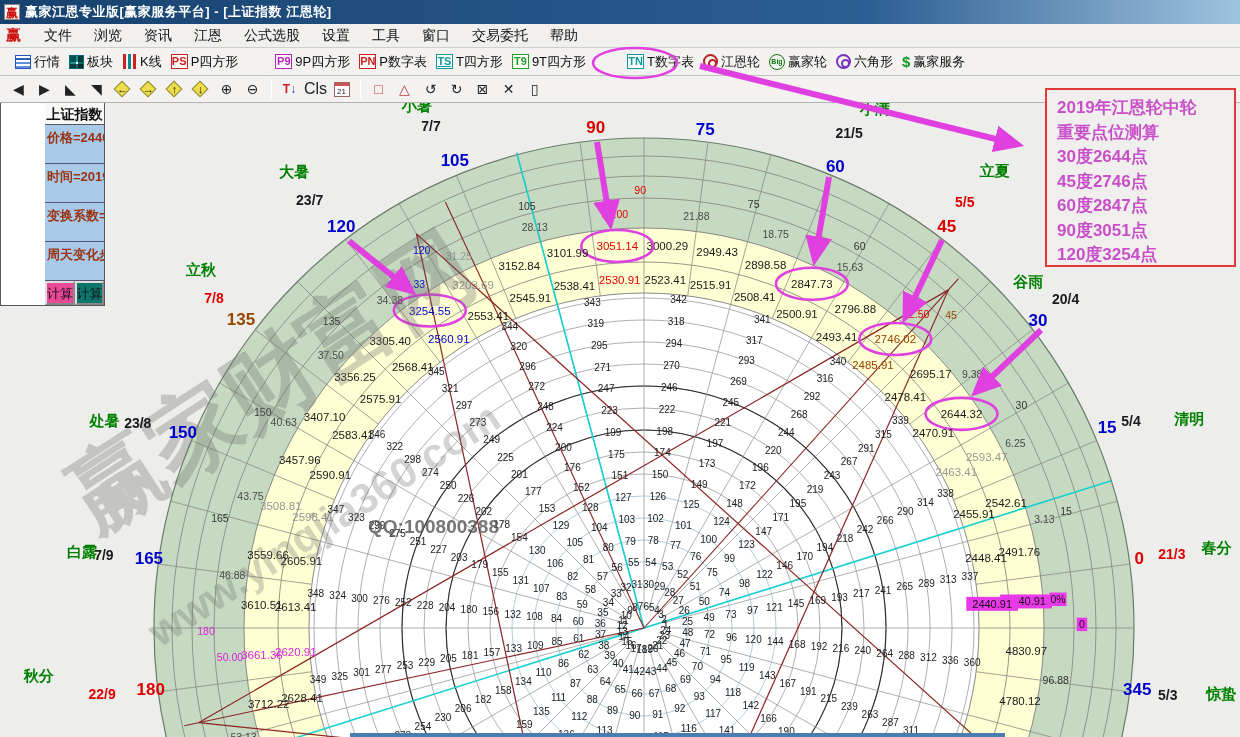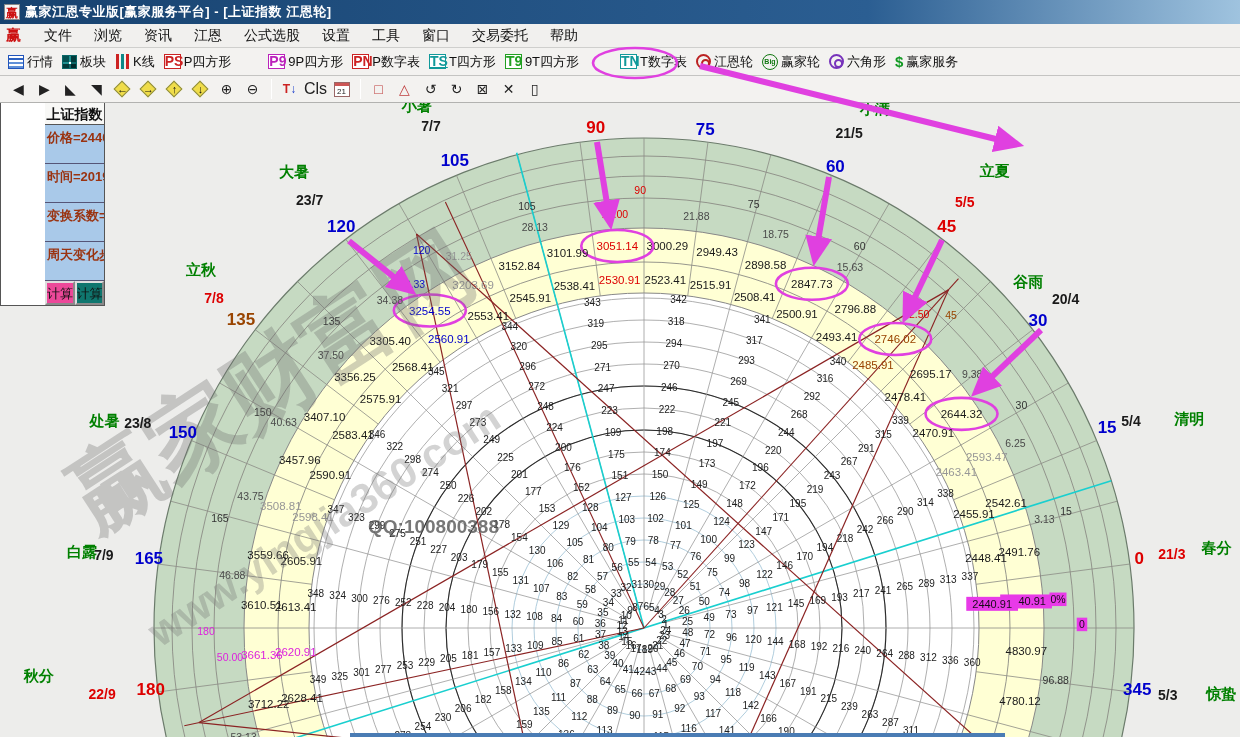--- a/index.html
+++ b/index.html
@@ -15,24 +15,24 @@
   .titlebar .title-text { color:#FFFFFF; font-size:13px; font-weight:bold; letter-spacing:.5px; }
 
   
   .menubar { height:24px; background:#F1F0EE; border-bottom:1px solid #CFCFCD;
     display:flex; align-items:center; font-size:14px; color:#111; }
   .menubar .app-logo { color:#CC1111; font-weight:bold; font-size:15px; margin:0 12px 0 6px; }
   .menubar .menu-item { padding:0 11px; cursor:default; }
 
   
   .toolbar1 { height:28px; background:#F3F2F0; border-bottom:1px solid #C4C4C2;
-    display:flex; align-items:center; font-size:13px; color:#111; padding-left:8px; }
+    display:flex; align-items:center; font-size:13px; color:#111; padding-left:15px; }
   .tb1-item { display:flex; align-items:center; margin-right:9px; cursor:default; }
   .tb1-item .ico { margin-right:3px; display:inline-flex; align-items:center; justify-content:center; }
-  .badge-ico { width:17px; height:15px; font-size:14px; font-weight:bold; line-height:13px;
+  .badge-ico { width:17px; height:15px; font-size:11px; font-weight:bold; line-height:13px;
     text-align:center; border:1px solid; background:#fff; }
   .grid-ico { width:16px; height:14px; border:1px solid #2255BB;
     background:linear-gradient(#fff 0 2px,#2E62C0 2px 4px,#fff 4px 6px,#6090D8 6px 8px,#fff 8px 10px,#6090D8 10px 12px,#fff 12px); }
   .blocks-ico { width:15px; height:14px;
     background:linear-gradient(90deg,#1E9090 0 6px,#fff 6px 8px,#0A6868 8px 14px),
                linear-gradient(#1E9090 0 6px,#fff 6px 8px,#0A6868 8px 14px); background-blend-mode:multiply; border:1px solid #0A6868;}
   .kline-ico { width:15px; height:15px;
     background:linear-gradient(90deg,transparent 0 1px,#CC2222 1px 4px,transparent 4px 6px,#0D8888 6px 9px,transparent 9px 11px,#CC2222 11px 14px,transparent 14px); }
   .target-ico { width:15px; height:15px; border-radius:50%; border:2px solid; position:relative; }
   .target-ico::after { content:""; position:absolute; left:3px; top:3px; width:5px; height:5px; border-radius:50%; border:2px solid; border-color:inherit; }
@@ -768,20 +768,29 @@
           <div class="info-row">变换系数=1.00000</div>
           <div class="info-row">周天变化步长=1</div>
         </div>
       <div class="info-btns" id="info-btns">
           <div class="info-btn active">计算阻力</div>
           <div class="info-btn">计算支撑</div>
         </div>
     </div>
   </div>
 
+  <div class="red-box" id="red-box">
+      <div class="ann-line">2019年江恩轮中轮</div>
+      <div class="ann-line">重要点位测算</div>
+      <div class="ann-line">30度2644点</div>
+      <div class="ann-line">45度2746点</div>
+      <div class="ann-line">60度2847点</div>
+      <div class="ann-line">90度3051点</div>
+      <div class="ann-line">120度3254点</div>
+    </div>
 
   <svg id="overlay" width="1240" height="737" viewBox="0 0 1240 737">
     <defs>
       <marker id="arrowhead" markerWidth="5" markerHeight="4.5" refX="3.6" refY="2.25" orient="auto">
         <polygon points="0 0, 5 2.25, 0 4.5" fill="#E040E0"></polygon>
       </marker>
     </defs>
   <ellipse cx="635" cy="63" rx="42" ry="15" fill="none" stroke="#E040E0" stroke-width="2.6"></ellipse>
       <line x1="700" y1="66" x2="1016" y2="144" stroke="#E040E0" stroke-width="6" marker-end="url(#arrowhead)"></line>
       <line x1="597" y1="142" x2="610" y2="222" stroke="#E040E0" stroke-width="6" marker-end="url(#arrowhead)"></line>

